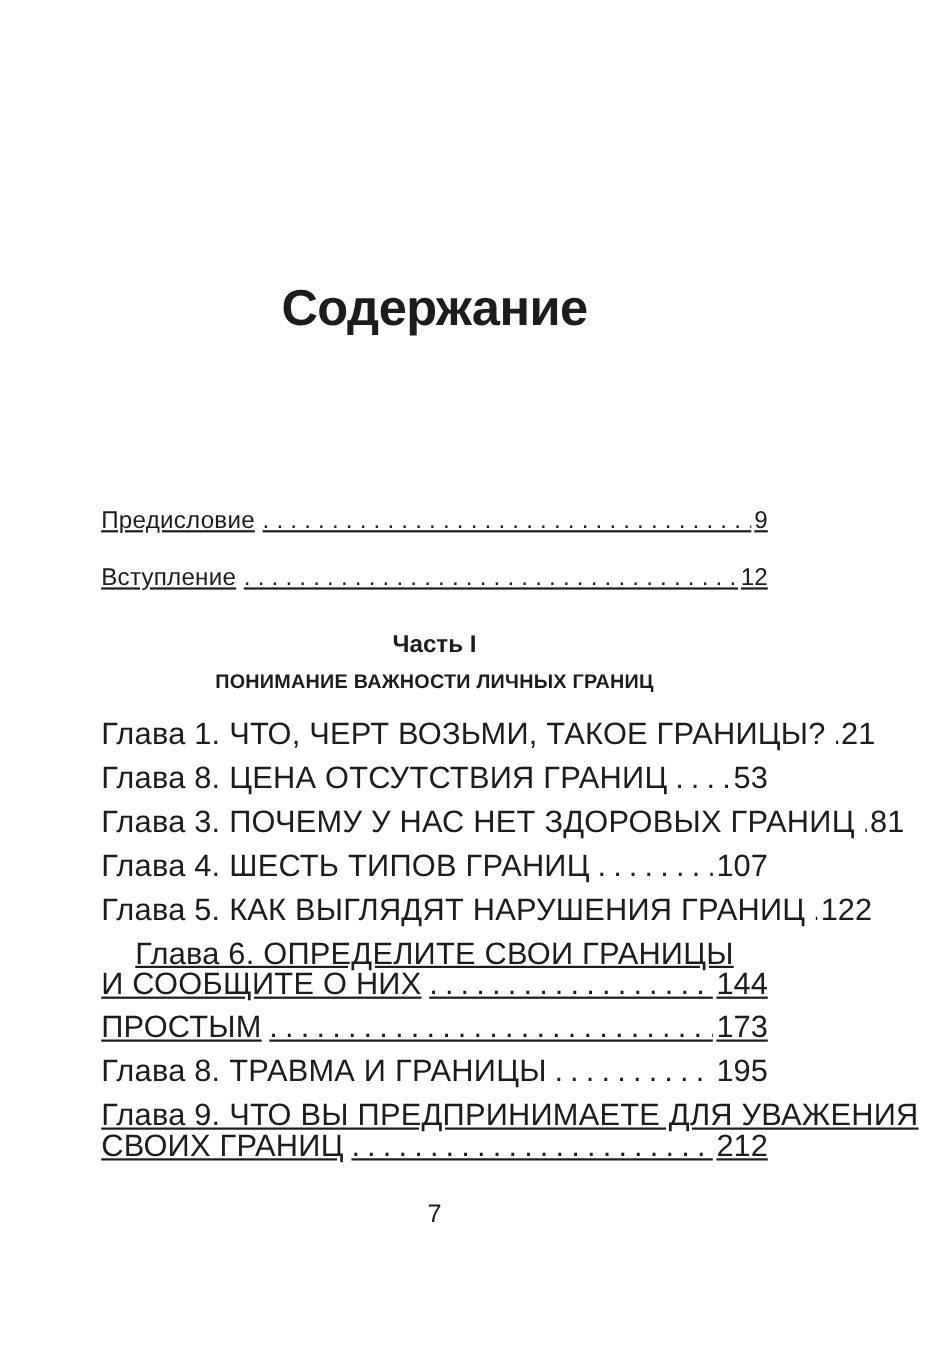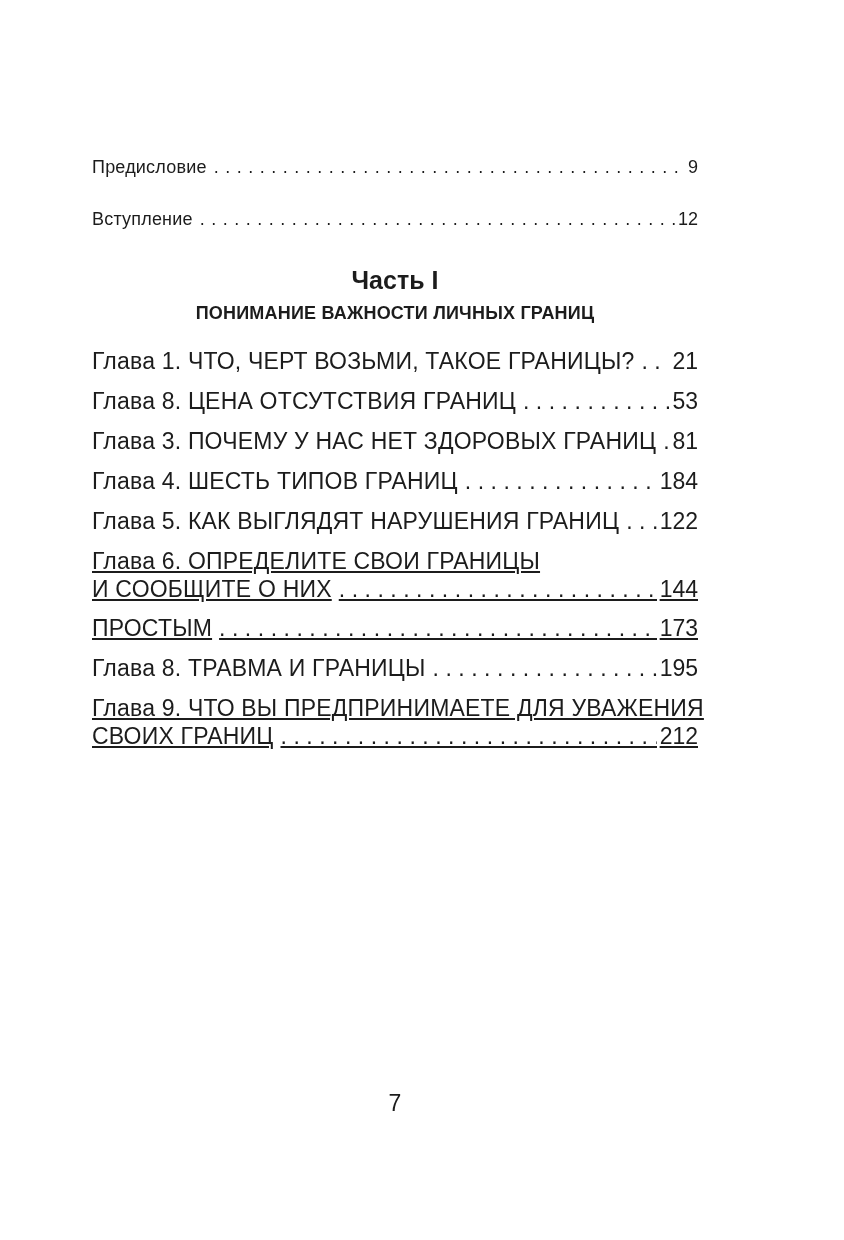--- a/index.html
+++ b/index.html
@@ -30,46 +30,48 @@
     line-height: 54px;
   }
   .front-matter {
     margin-top: 152px;
   }
   .row {
     display: flex;
     align-items: baseline;
   }
   .front-row {
-    font-size: 18px;
+    font-size: 22px;
     line-height: 30px;
+    text-decoration: underline;
   }
   .front-row + .front-row {
     margin-top: 22px;
   }
   .part-block {
     margin-top: 30px;
     text-align: center;
     font-weight: 700;
   }
   .part-heading {
-    font-size: 25px;
+    font-size: 22px;
     line-height: 32px;
   }
   .part-title {
     font-size: 18px;
     line-height: 34px;
     letter-spacing: 0.2px;
   }
   .chapters {
     margin-top: 16px;
   }
   .entry {
-    font-size: 23px;
+    font-size: 28px;
     line-height: 30px;
+    text-align: center;
   }
   .entry + .entry {
     margin-top: 10px;
   }
   .entry.twoline {
     line-height: 28px;
     text-decoration: underline;
   }
   .entry.twoline + .entry,
   .entry + .entry.twoline {
@@ -101,20 +103,21 @@
     text-align: center;
     font-size: 23px;
     line-height: 30px;
   }
 </style>
 </head>
 <body>
 
 <div class="content">
 
+  <h1 class="book-title">Содержание</h1>
 
   <div class="front-matter">
     <div class="row front-row">
       <span class="label">Предисловие</span>
       <span class="dots"></span>
       <span class="pg">9</span>
     </div>
     <div class="row front-row">
       <span class="label">Вступление</span>
       <span class="dots"></span>
@@ -150,21 +153,21 @@
         <span class="label">Глава 3. ПОЧЕМУ У НАС НЕТ ЗДОРОВЫХ ГРАНИЦ</span>
         <span class="dots"></span>
         <span class="pg">81</span>
       </div>
     </div>
 
     <div class="entry">
       <div class="row">
         <span class="label">Глава 4. ШЕСТЬ ТИПОВ ГРАНИЦ</span>
         <span class="dots"></span>
-        <span class="pg">184</span>
+        <span class="pg">107</span>
       </div>
     </div>
 
     <div class="entry">
       <div class="row">
         <span class="label">Глава 5. КАК ВЫГЛЯДЯТ НАРУШЕНИЯ ГРАНИЦ</span>
         <span class="dots"></span>
         <span class="pg">122</span>
       </div>
     </div>

